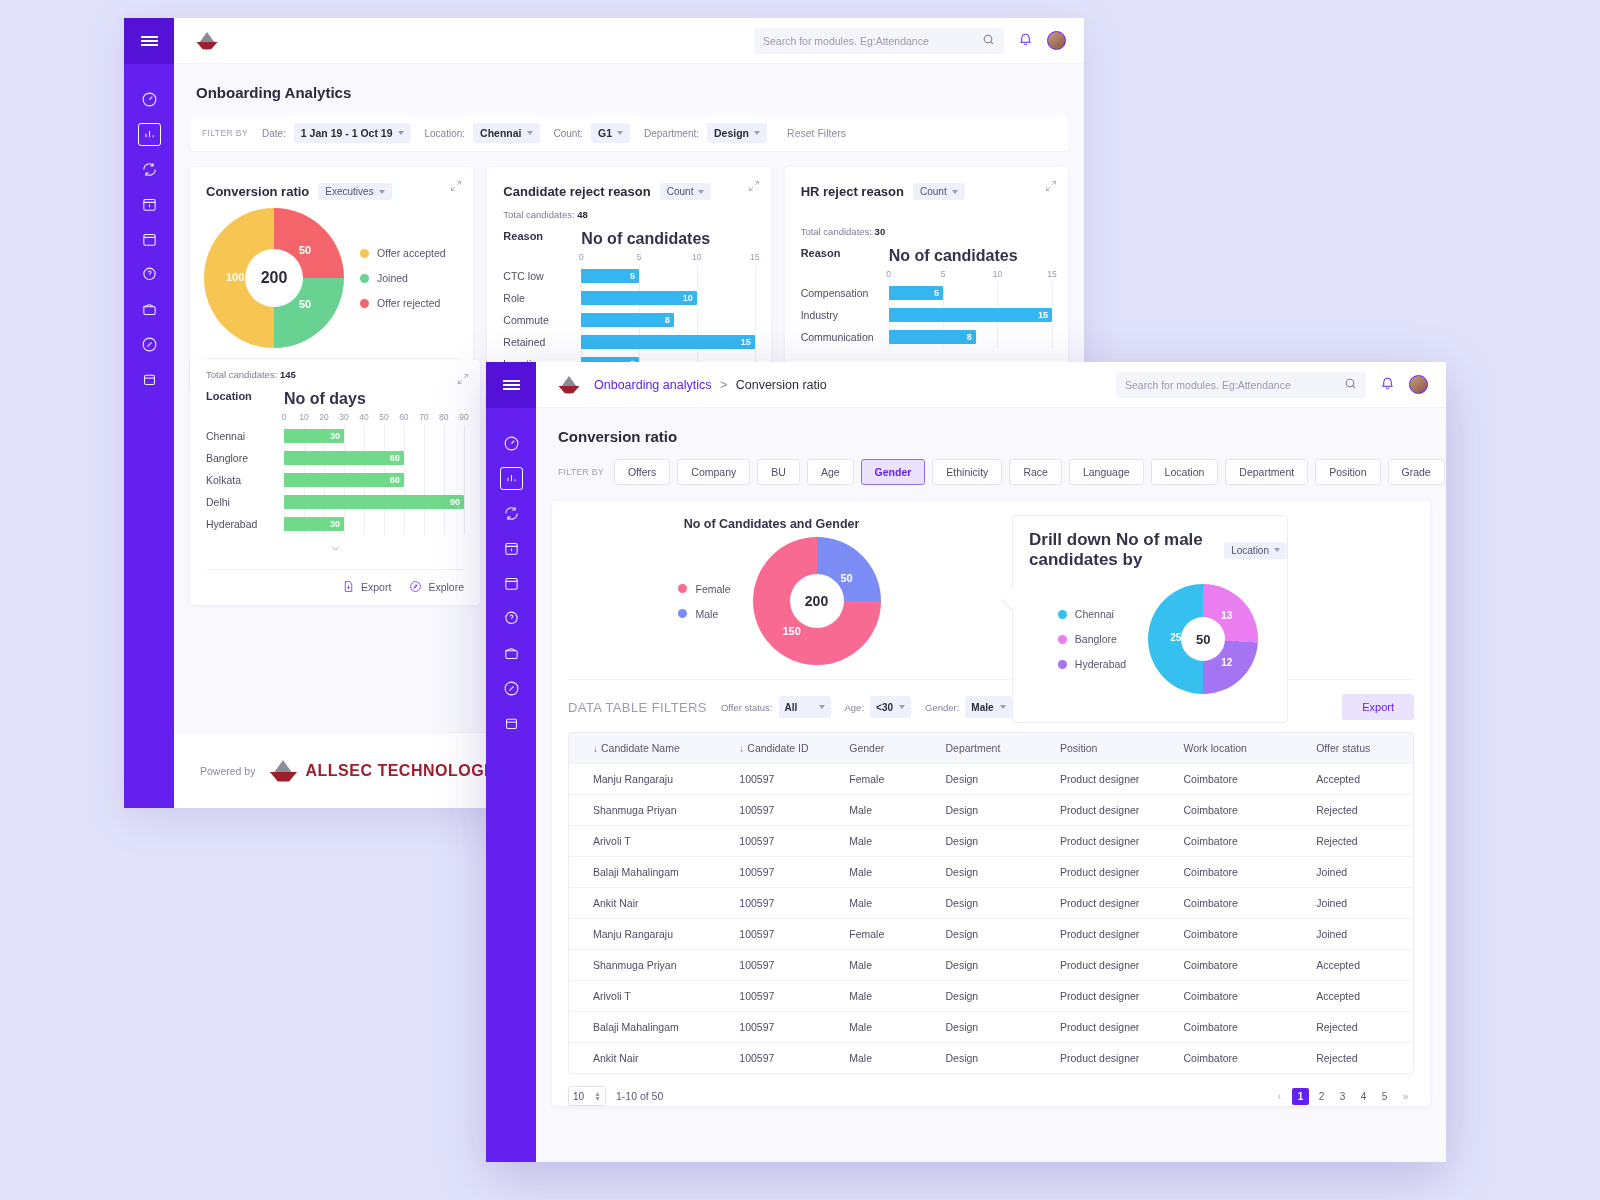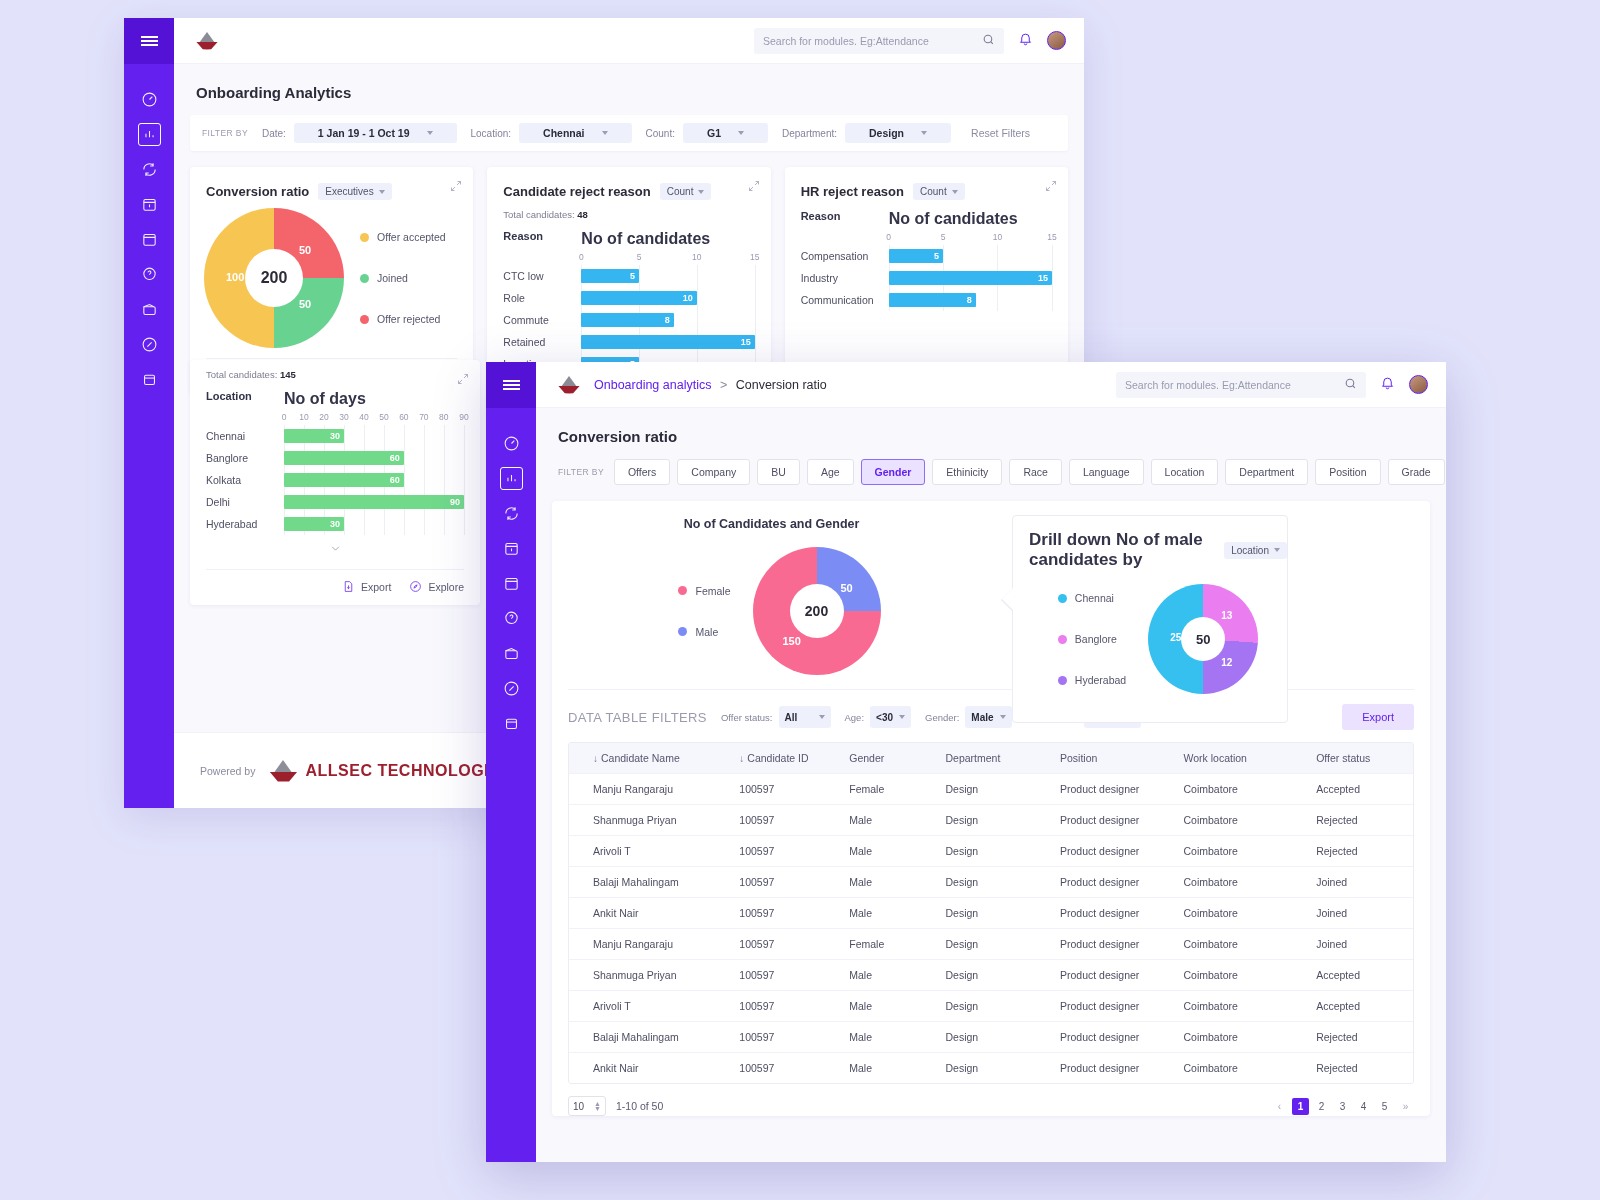--- a/index.html
+++ b/index.html
@@ -107,22 +107,22 @@
   
   .filterbar {
     margin: 14px 16px 0 16px; height: 36px; background: #fff;
     border-radius: 3px; display: flex; align-items: center;
     padding: 0 12px; gap: 8px;
     box-shadow: 0 1px 3px rgba(70,50,140,.05);
   }
   .fl-label { font-size: 8.5px; letter-spacing: .4px; color: #9b9bae; }
   .fl-key { font-size: 10px; color: #83839a; margin-left: 6px; }
   .fl-pill {
-    background: #eef0fb; border-radius: 3px; padding: 4px 24px;
-    display: flex; align-items: center; gap: 17px; cursor: pointer;
+    background: #eef0fb; border-radius: 3px; padding: 4px 7px;
+    display: flex; align-items: center; gap: 5px; cursor: pointer;
   }
   .fl-pill .v { font-size: 10.5px; font-weight: bold; color: #2b2b3a; }
   .caret { width: 0; height: 0; border-left: 3.2px solid transparent;
     border-right: 3.2px solid transparent; border-top: 4px solid #9c9cb5; }
   .reset { font-size: 10.5px; color: #8c8ca2; margin-left: 12px; cursor: pointer; }
 
   
   .cards { display: flex; gap: 14px; padding: 16px; align-items: flex-start; }
   .card {
     background: #fff; border-radius: 4px; position: relative;
@@ -147,21 +147,21 @@
   .donut-wrap { display: flex; align-items: center; padding: 8px 14px 0 14px; }
   .donut { position: relative; }
   .donut .hole {
     position: absolute; border-radius: 50%; background: #fff;
     display: flex; align-items: center; justify-content: center;
     font-weight: bold; color: #2b2b3a;
   }
   .donut .dlab {
     position: absolute; color: #fff; font-size: 11px; font-weight: bold;
   }
-  .legend { display: flex; flex-direction: column; gap: 29px; margin-left: 16px; }
+  .legend { display: flex; flex-direction: column; gap: 13px; margin-left: 16px; }
   .lg-row { display: flex; align-items: center; gap: 8px; }
   .lg-dot { width: 9px; height: 9px; border-radius: 50%; }
   .lg-txt { font-size: 10.5px; color: #55556c; }
 
   
   .bar-hdr { display: flex; padding: 10px 16px 0 16px; }
   .bar-hdr .h1 { width: 78px; font-size: 11px; font-weight: bold; color: #33334a; }
   .bar-hdr .h2 { font-size: 16px; font-weight: bold; color: #33334a; }
   .barchart { padding: 4px 16px 0 16px; position: relative; }
   .axis-row { display: flex; margin-left: 78px; position: relative; height: 13px; }
@@ -220,21 +220,21 @@
     border-color: #8f6cf5; background: #eae2ff; color: #6320ee; font-weight: bold;
   }
   .panel {
     background: #fff; margin: 16px 16px 0 16px; border-radius: 4px;
     box-shadow: 0 1px 4px rgba(70,50,140,.07); position: relative;
   }
   .chart-area { display: flex; padding: 16px 0 14px 0; position: relative; }
   .chart-half { flex: 1; position: relative; }
   .ca-title {
     text-align: center; font-size: 12.5px; font-weight: bold; color: #33334a;
-    margin-bottom: 16px;
+    margin-bottom: 6px;
   }
   .drill-box {
     position: absolute; left: 460px; top: 14px; width: 276px; height: 208px;
     border: 1px solid #ebebf3; border-radius: 4px; background: #fff;
   }
   .drill-box::before {
     content: ""; position: absolute; left: -11px; top: 72px;
     border-top: 11px solid transparent; border-bottom: 11px solid transparent;
     border-right: 11px solid #fff; z-index: 2;
   }
@@ -585,20 +585,24 @@
           <svg viewBox="0 0 24 24">
               <path d="M14 10l7-7M21 3v6M21 3h-6M10 14l-7 7M3 21v-6M3 21h6"></path>
             </svg>
         </span>
         <div class="card-hd">
           <span class="card-title">HR reject reason</span>
           <span class="sel-pill">
             <span class="v">Count</span>
             <i class="caret"></i>
           </span>
+        </div>
+        <div class="total-line" style="padding-top:26px;">
+          <span>Total candidates:</span>
+          <b>30</b>
         </div>
         <div class="bar-hdr">
           <span class="h1" style="width:88px">Reason</span>
           <span class="h2">No of candidates</span>
         </div>
         <div class="barchart">
           <div class="axis-row" style="margin-left:88px">
             <span class="axis-tick" style="left:0%">0</span>
             <span class="axis-tick" style="left:33.3%">5</span>
             <span class="axis-tick" style="left:66.6%">10</span>

